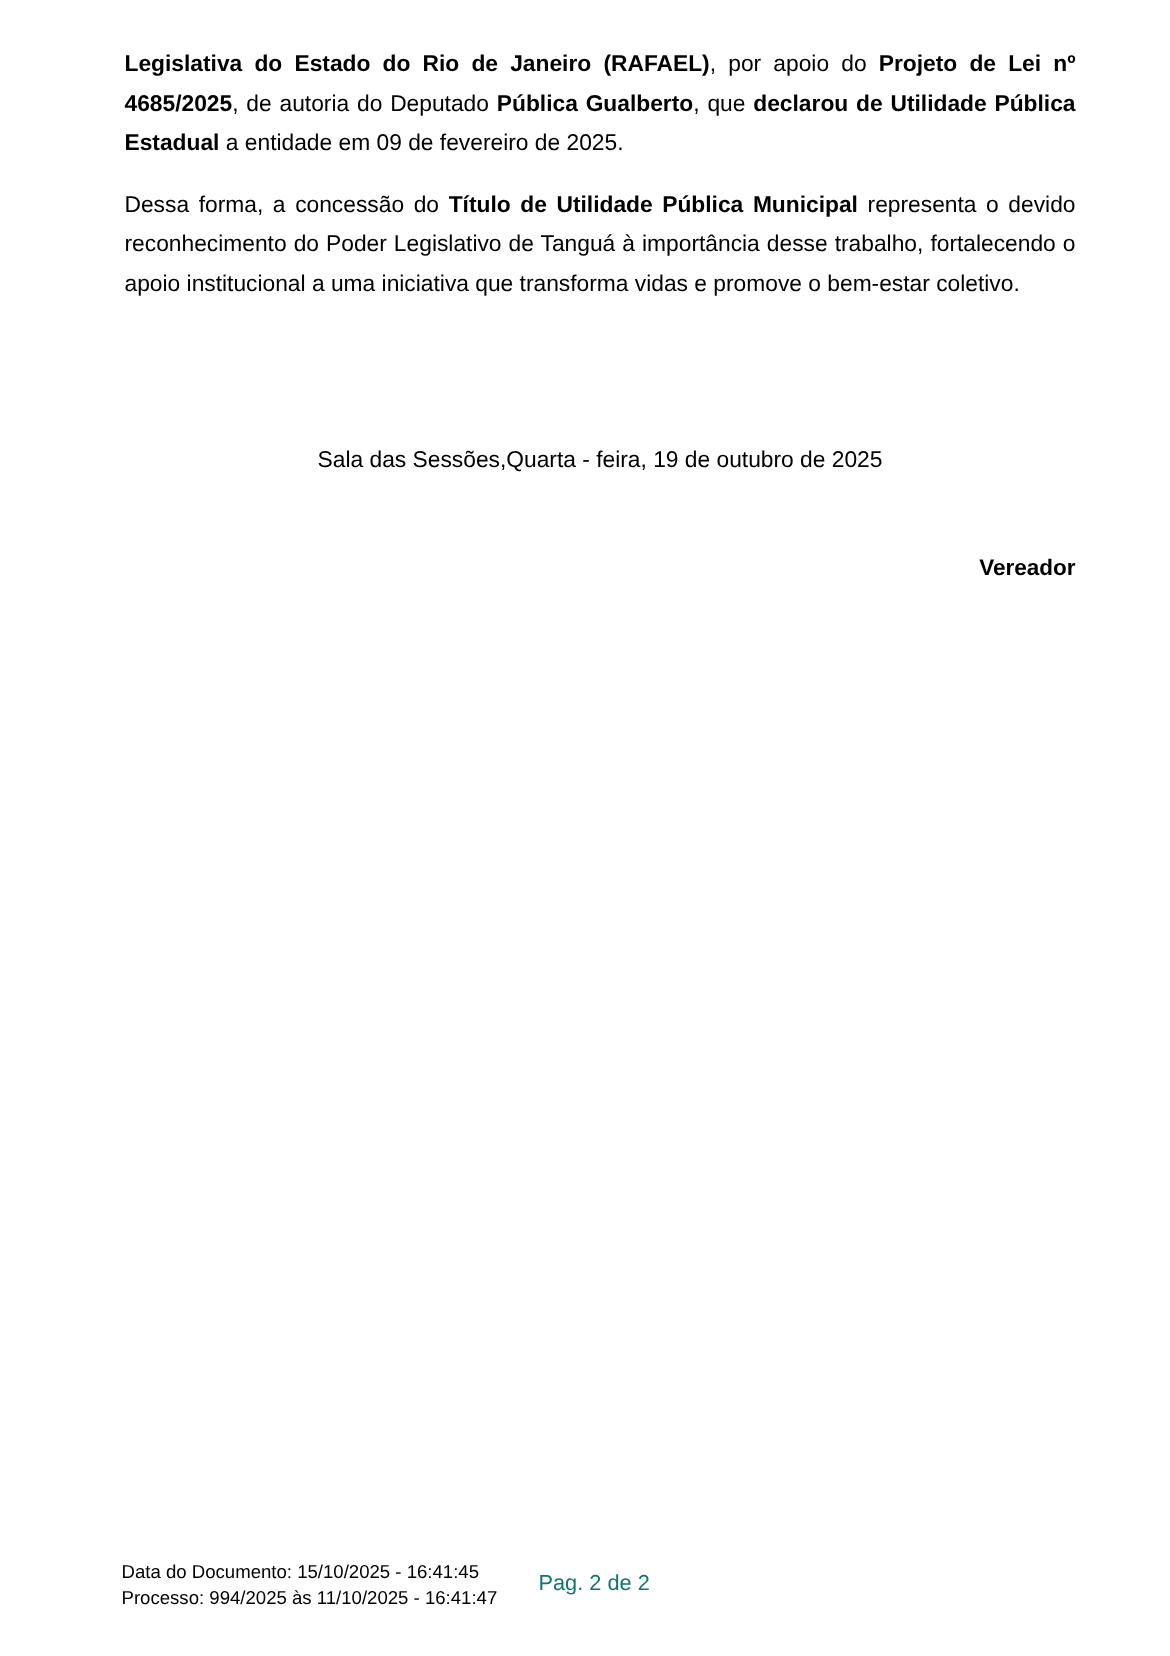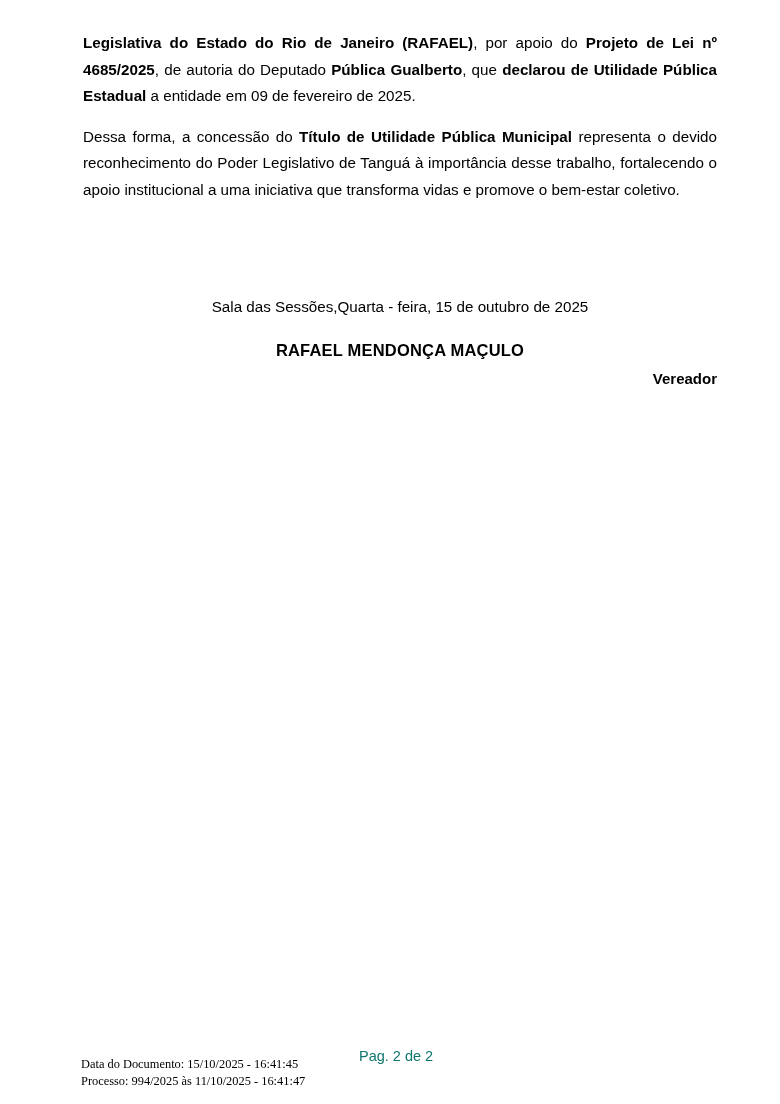--- a/index.html
+++ b/index.html
@@ -73,22 +73,22 @@
   .footer {
     position: absolute;
     left: 0;
     top: 1040px;
     width: 780px;
     height: 64px;
   }
   .footer-left {
     position: absolute;
     left: 81px;
-    top: 16px;
-    font-family: Liberation Serif, serif;
+    top: 0;
+    font-family: Liberation Sans, sans-serif;
     font-size: 12.4px;
     line-height: 16.5px;
     color: #000000;
   }
   .footer-page {
     position: absolute;
     left: 359px;
     top: 8px;
     font-family: "Liberation Sans", sans-serif;
     font-size: 14.5px;
@@ -98,23 +98,22 @@
 </head>
 <body>
 
 <div class="page">
 
   <div class="content">
     <p class="para"><span class="b">Legislativa do Estado do Rio de Janeiro (RAFAEL)</span><span>, por apoio do </span><span class="b">Projeto de Lei nº 4685/2025</span><span>, de autoria do Deputado </span><span class="b">Pública Gualberto</span><span>,  que </span><span class="b">declarou de Utilidade Pública Estadual</span><span> a entidade em 09 de fevereiro de 2025.</span></p>
     <p class="para"><span>Dessa forma, a concessão do </span><span class="b">Título de Utilidade Pública Municipal</span><span> representa o devido reconhecimento do Poder Legislativo de Tanguá à importância desse trabalho, fortalecendo o apoio institucional a uma iniciativa que transforma vidas e promove o bem-estar coletivo.</span></p>
   </div>
 
-  <div class="session-line">Sala das Sessões,Quarta - feira, 15 de outubro de 2025</div>
+  <div class="session-line">Sala das Sessões,Quarta - feira, 19 de outubro de 2025</div>
 
-  <div class="signature-name">RAFAEL MENDONÇA MAÇULO</div>
   <div class="signature-role">Vereador</div>
 
   <div class="footer">
     <div class="footer-left">
       <div>Data do Documento: 15/10/2025 - 16:41:45</div>
       <div>Processo: 994/2025 às 11/10/2025 - 16:41:47</div>
     </div>
     <div class="footer-page">Pag. 2 de 2</div>
   </div>
 

